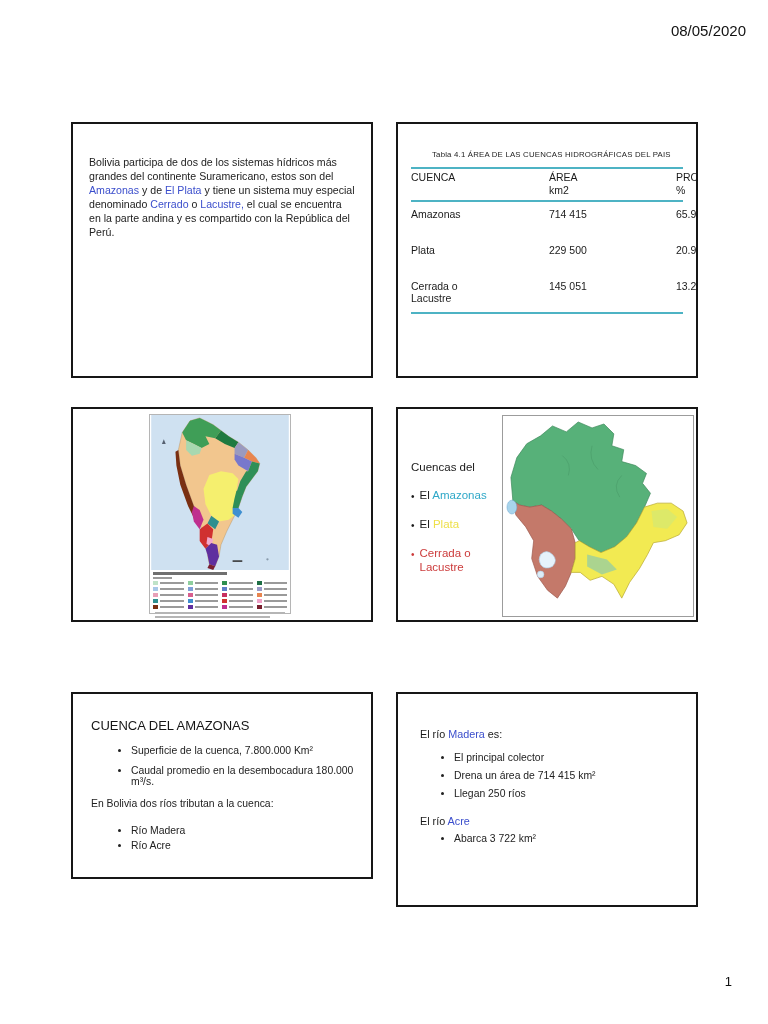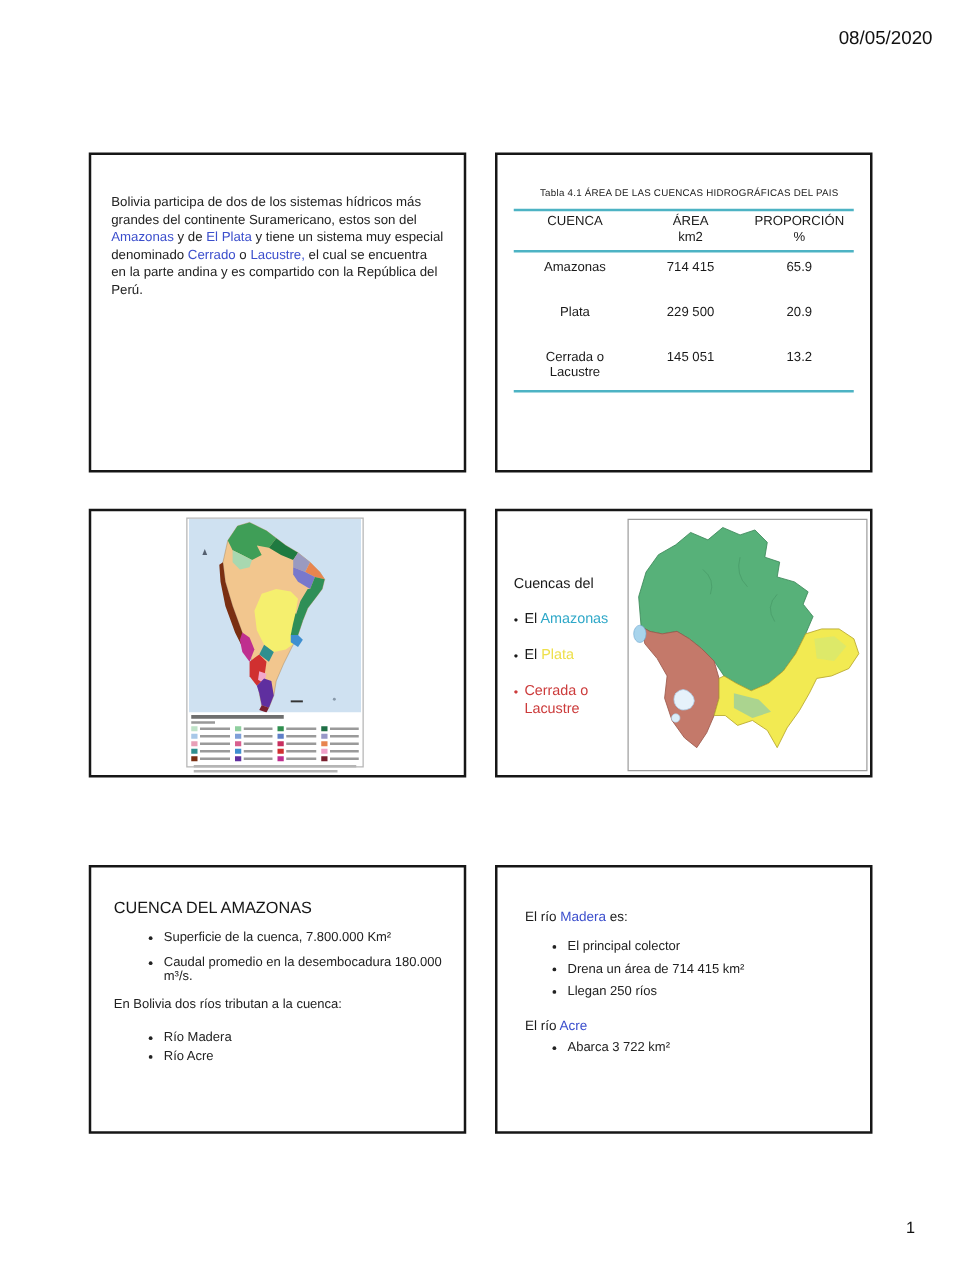--- a/index.html
+++ b/index.html
@@ -12,37 +12,37 @@
   .pagenum{position:absolute;top:974px;right:36px;font-size:13px;color:#111;}
 
   .slide{
     position:absolute;width:302px;height:256px;background:#fff;
     border:2px solid #161616;box-sizing:border-box;overflow:hidden;
   }
   #s1{left:71px;top:122px;}
   #s2{left:396px;top:122px;}
   #s3{left:71px;top:407px;height:215px;}
   #s4{left:396px;top:407px;height:215px;}
-  #s5{left:71px;top:692px;height:215px;}
+  #s5{left:71px;top:692px;height:187px;}
   #s6{left:396px;top:692px;height:215px;}
 
   
   .s1-inner{padding:16px 16px 0 16px;}
   .titlebox{
     display:inline-block;background:#c9c9c9;border:1px solid #4a4a4a;
     padding:2px 22px 3px 6px;font-size:12px;color:#111;margin-top:14px;
   }
   .body-p{font-size:10.6px;line-height:1.32;margin:16px 0 0 0;color:#222;}
   .link{color:#3b4ecc;}
 
   
   .s2-caption{margin:26px 0 0 34px;font-size:7.8px;color:#222;letter-spacing:.2px;}
   .tbl{margin:8px 13px 0 13px;}
   .t-rule{height:2px;background:#4db3c4;}
-  .t-head,.t-row{display:grid;grid-template-columns:36% 32% 32%;text-align:center;}
+  .t-head,.t-row{display:grid;grid-template-columns:36% 32% 32%;gap:40px;}
   .t-head{padding:2px 0 3px 0;font-size:10.5px;line-height:1.25;}
   .t-head span{display:block;}
   .t-row{font-size:10.5px;min-height:30px;align-content:start;padding-top:6px;}
   .t-row.last{min-height:0;padding-bottom:8px;}
   .pre{white-space:pre-line;line-height:1.15;}
 
   
   .sa-figure{
     position:absolute;left:76px;top:5px;width:142px;height:200px;
     background:#fff;border:1px solid #b5b5b5;box-sizing:border-box;

